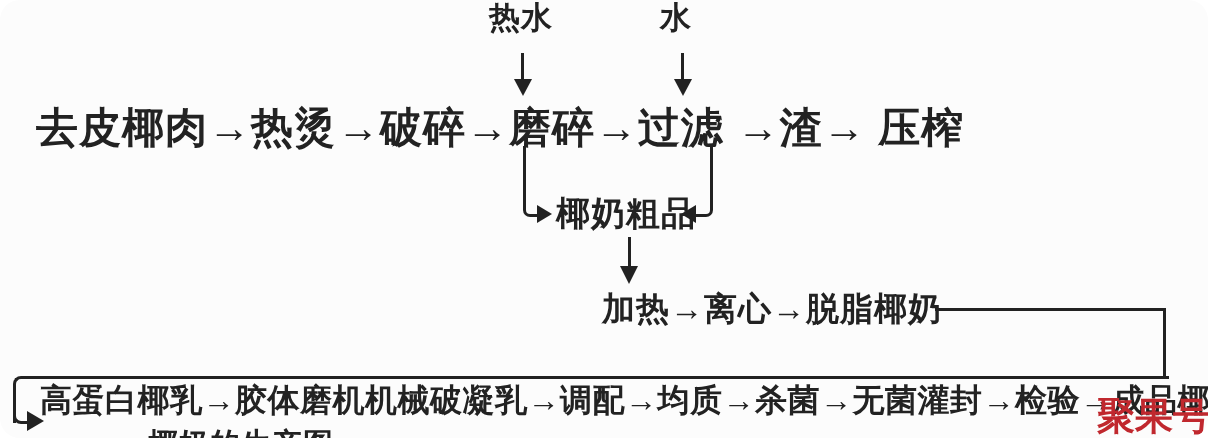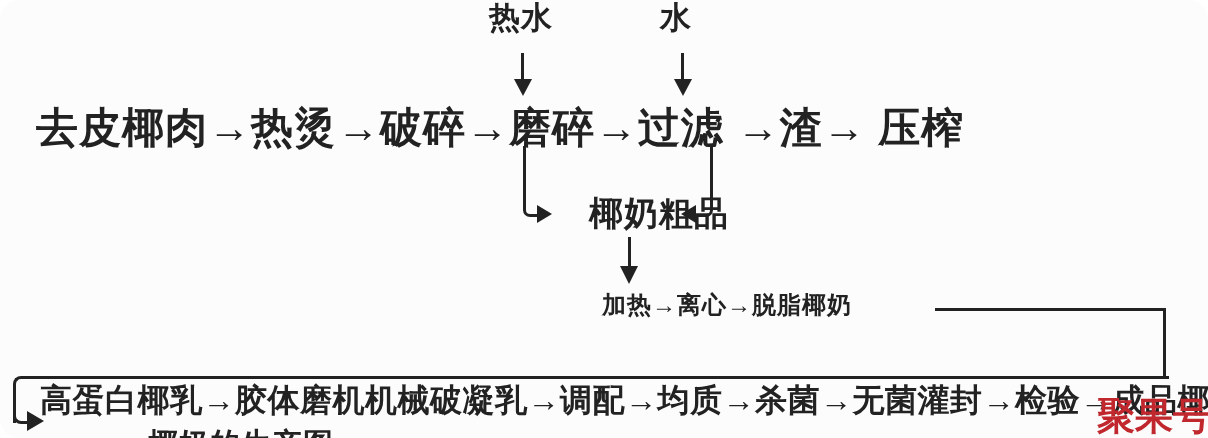--- a/index.html
+++ b/index.html
@@ -103,28 +103,28 @@
   <div>
     <div class="elbow-dl" style="left:523px; top:146px; width:16px; height:68px;"></div>
     <div class="tri tri-right" style="left:537px; top:205px;"></div>
   </div>
 
   <div>
     <div class="elbow-dr" style="left:694px; top:146px; width:16px; height:68px;"></div>
     <div class="tri tri-left" style="left:681px; top:205px;"></div>
   </div>
 
-  <div class="txt" style="left:556px; top:196px; font-size:34px;margin-left:33px;">椰奶粗品</div>
+  <div class="txt" style="left:556px; top:196px; font-size:34px;">椰奶粗品</div>
 
   <div>
     <div class="vline" style="left:628px; top:237px; width:3px; height:31px;"></div>
     <div class="tri tri-down" style="left:620px; top:266px; border-left-width:9px; border-right-width:9px; border-top-width:18px;"></div>
   </div>
 
-  <div class="txt" style="left:602px; top:292px; font-size:24px;">加热→离心→脱脂椰奶</div>
+  <div class="txt" style="left:602px; top:292px; font-size:33px;">加热→离心→脱脂椰奶</div>
 
   <div>
     <div class="hline" style="left:935px; top:308px; width:231px; height:3px;"></div>
     <div class="vline" style="left:1163px; top:308px; width:3px; height:71px;"></div>
   </div>
 
   <div>
     <div class="wrap-connector"></div>
     <div class="wrap-foot"></div>
     <div class="tri tri-right" style="left:27px; top:411px; border-top-width:10px; border-bottom-width:10px; border-left-width:17px;"></div>

